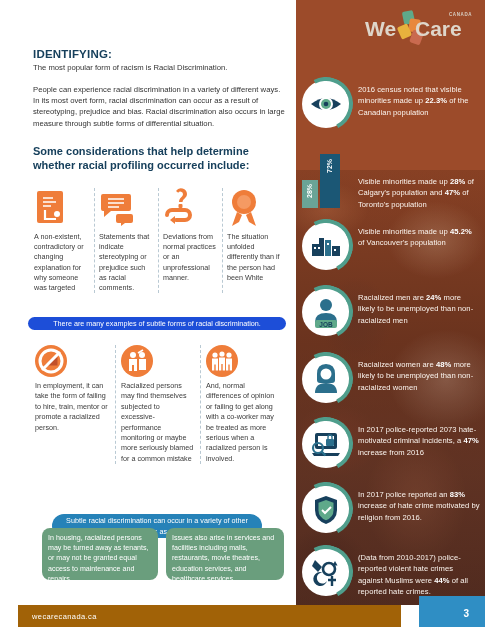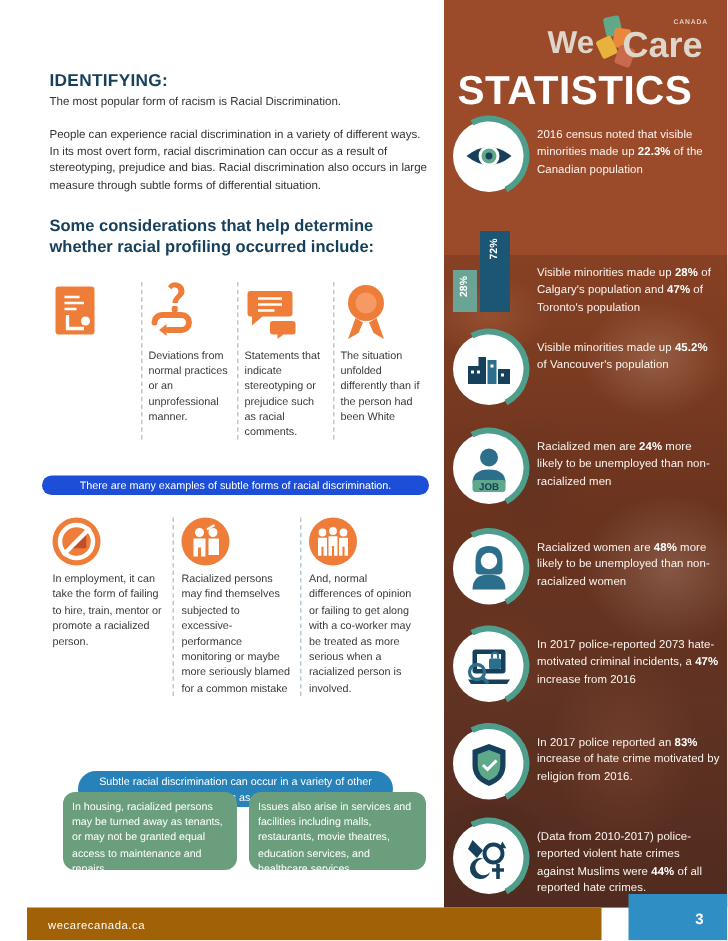--- a/index.html
+++ b/index.html
@@ -31,21 +31,21 @@
     opacity: .92;
   }
   .photo-dark {
     position:absolute; left:0; top:170px; width:189px; height:435px;
     background: linear-gradient(180deg, rgba(120,58,32,.35), rgba(60,30,22,.45));
   }
 
   
   .logo { position:absolute; right:10px; top:9px; width:112px; height:36px;text-decoration:underline; }
   .logo-we { position:absolute; left:2px; top:8px; font-size:21px; font-weight:700; color:#ded6ca; }
-  .logo-care { position:absolute; left:52px; top:8px; font-size:24px; font-weight:700; color:#ded6ca; }
+  .logo-care { position:absolute; left:52px; top:8px; font-size:21px; font-weight:700; color:#ded6ca; }
   .logo-sub { position:absolute; left:86px; top:3px; font-size:4.5px; font-weight:700; color:#d8cfc3; letter-spacing:.6px; }
   .puz { position:absolute; width:11px; height:13px; border-radius:2px; }
   .puz.p1 { left:40px; top:2px;  background:#5fa98a; transform:rotate(-12deg); }
   .puz.p2 { left:46px; top:10px; background:#e8883d; transform:rotate(8deg); }
   .puz.p3 { left:36px; top:16px; background:#e8b23d; transform:rotate(-25deg); }
   .puz.p4 { left:48px; top:22px; background:#c96a4f; transform:rotate(20deg); }
 
   .stats-title {
     position:absolute; left:9px; top:45px;
     font-size:27px; font-weight:700; color:#ffffff; letter-spacing:.3px;
@@ -177,43 +177,44 @@
 
       <div class="col4">
         <div class="colicon">
           <svg width="34" height="38" viewBox="0 0 34 38">
             <path d="M5 3 h22 a2 2 0 0 1 2 2 v28 a2 2 0 0 1 -2 2 h-22 a2 2 0 0 1 -2 -2 v-28 a2 2 0 0 1 2 -2z" fill="#ef7d3a"></path>
             <path d="M9 10 h10 M9 14 h13 M9 18 h8" stroke="#fff" stroke-width="1.6" fill="none"></path>
             <path d="M11 22 v9 h11" stroke="#fff" stroke-width="2.2" fill="none"></path>
             <circle cx="23" cy="26" r="3" fill="#fff"></circle>
           </svg>
         </div>
+        <div class="coltext">A non-existent, contradictory or changing explanation for why someone was targeted</div>
+      </div>
+
+      <div class="col4">
+        <div class="colicon">
+          <svg width="36" height="38" viewBox="0 0 36 38">
+            <path d="M4 6 h26 a2 2 0 0 1 2 2 v13 a2 2 0 0 1 -2 2 h-18 l-7 6 v-6 h-1 a2 2 0 0 1 -2 -2 v-13 a2 2 0 0 1 2 -2z" fill="#ef7d3a"></path>
+            <path d="M9 11 h16 M9 15 h16 M9 19 h11" stroke="#fff" stroke-width="1.6" fill="none"></path>
+            <path d="M19 26 h13 a2 2 0 0 1 2 2 v5 a2 2 0 0 1 -2 2 h-6 l-4 3 v-3 h-3 a2 2 0 0 1 -2 -2 v-5 a2 2 0 0 1 2 -2z" fill="#ef7d3a"></path>
+          </svg>
+        </div>
+        <div class="coltext">Statements that indicate stereotyping or prejudice such as racial comments.</div>
       </div>
 
       <div class="col4">
         <div class="colicon">
           <svg width="38" height="40" viewBox="0 0 38 40">
             <path d="M13 3 a6 6 0 0 1 11 3 c0 4 -4 4.5 -4.5 8 h-3.5 c0 -4.5 4 -5 4 -8 a2.6 2.6 0 0 0 -4.8 -1.2z" fill="#ef7d3a"></path>
             <rect x="15.5" y="16" width="4" height="4" rx="1" fill="#ef7d3a"></rect>
             <path d="M4 27 a5 5 0 0 1 5 -5 h13 a5 5 0 0 1 0 10 h-9" stroke="#ef7d3a" stroke-width="4" fill="none" stroke-linecap="round"></path>
             <path d="M12 28 l-5 4 l5 4z" fill="#ef7d3a"></path>
           </svg>
         </div>
         <div class="coltext">Deviations from normal practices or an unprofessional manner.</div>
-      </div>
-
-      <div class="col4">
-        <div class="colicon">
-          <svg width="36" height="38" viewBox="0 0 36 38">
-            <path d="M4 6 h26 a2 2 0 0 1 2 2 v13 a2 2 0 0 1 -2 2 h-18 l-7 6 v-6 h-1 a2 2 0 0 1 -2 -2 v-13 a2 2 0 0 1 2 -2z" fill="#ef7d3a"></path>
-            <path d="M9 11 h16 M9 15 h16 M9 19 h11" stroke="#fff" stroke-width="1.6" fill="none"></path>
-            <path d="M19 26 h13 a2 2 0 0 1 2 2 v5 a2 2 0 0 1 -2 2 h-6 l-4 3 v-3 h-3 a2 2 0 0 1 -2 -2 v-5 a2 2 0 0 1 2 -2z" fill="#ef7d3a"></path>
-          </svg>
-        </div>
-        <div class="coltext">Statements that indicate stereotyping or prejudice such as racial comments.</div>
       </div>
 
       <div class="col4">
         <div class="colicon">
           <svg width="34" height="40" viewBox="0 0 34 40">
             <circle cx="17" cy="14" r="12" fill="#ef7d3a"></circle>
             <circle cx="17" cy="14" r="7" fill="#f59a63"></circle>
             <path d="M10 24 l-5 14 l7 -4 l3 -7z" fill="#ef7d3a"></path>
             <path d="M24 24 l5 14 l-7 -4 l-3 -7z" fill="#ef7d3a"></path>
           </svg>
@@ -283,21 +284,20 @@
     <div class="logo">
       <span class="logo-we">We</span>
       <span class="puz p1"></span>
       <span class="puz p2"></span>
       <span class="puz p3"></span>
       <span class="puz p4"></span>
       <span class="logo-care">Care</span>
       <span class="logo-sub">CANADA</span>
     </div>
 
-    <div class="stats-title">STATISTICS</div>
 
     <div class="stat-row" style="top:80px;">
       <div class="stat-icon">
         <div class="ring"></div>
           <div class="ring-arc"></div>
         <svg width="48" height="48" viewBox="0 0 48 48" style="position:absolute;left:0;top:0;">
           <path d="M9 24 q15 -12 30 0 q-15 12 -30 0z" fill="#17405c"></path>
           <circle cx="24" cy="24" r="7" fill="#fff"></circle>
           <circle cx="24" cy="24" r="5" fill="#5fa98a"></circle>
           <circle cx="24" cy="24" r="2.3" fill="#17405c"></circle>

